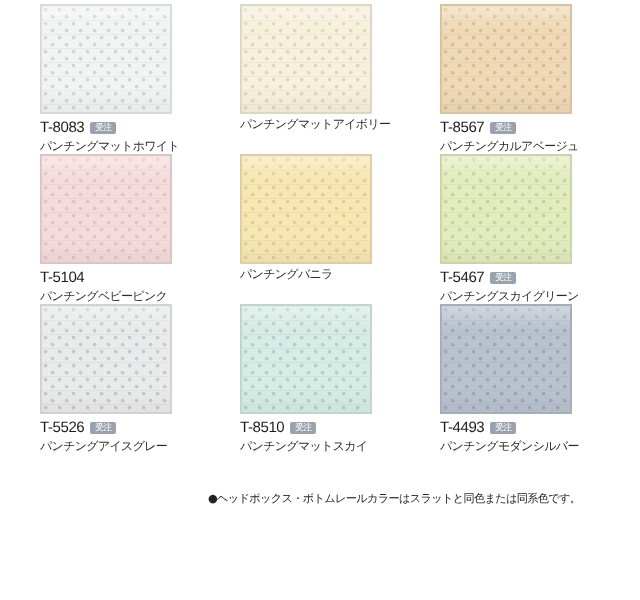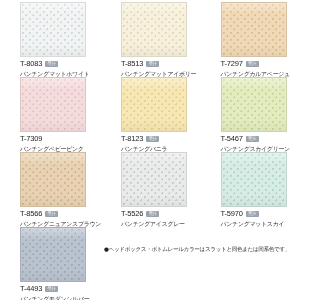--- a/index.html
+++ b/index.html
@@ -91,102 +91,80 @@
       </div>
     </div>
 
     <div class="cell">
       <div class="swatch" style="background: rgb(246, 240, 220);">
         <div class="punch" style="background-image: radial-gradient(circle at 1.8px 1.8px, rgba(196, 176, 120, 0.38) 0.85px, rgba(0, 0, 0, 0) 1.1px), radial-gradient(circle at 5.3px 5.3px, rgba(196, 176, 120, 0.38) 0.85px, rgba(0, 0, 0, 0) 1.1px);"></div>
         <div class="slats"></div>
         <div class="sheen"></div>
       </div>
       <div class="meta">
-        <div class="codeline">
-          <span class="code">T-8513</span>
-          <span class="badge" style="background: rgb(154, 163, 173);">受注</span>
-        </div>
         <div class="name">パンチングマットアイボリー</div>
       </div>
     </div>
 
     <div class="cell">
       <div class="swatch" style="background: rgb(240, 217, 182);">
         <div class="punch" style="background-image: radial-gradient(circle at 1.8px 1.8px, rgba(188, 146, 96, 0.4) 0.85px, rgba(0, 0, 0, 0) 1.1px), radial-gradient(circle at 5.3px 5.3px, rgba(188, 146, 96, 0.4) 0.85px, rgba(0, 0, 0, 0) 1.1px);"></div>
         <div class="slats"></div>
         <div class="sheen"></div>
       </div>
       <div class="meta">
         <div class="codeline">
-          <span class="code">T-7297</span>
+          <span class="code">T-8567</span>
           <span class="badge" style="background: rgb(154, 163, 173);">受注</span>
         </div>
         <div class="name">パンチングカルアベージュ</div>
       </div>
     </div>
 
     <div class="cell">
       <div class="swatch" style="background: rgb(245, 220, 220);">
         <div class="punch" style="background-image: radial-gradient(circle at 1.8px 1.8px, rgba(205, 145, 150, 0.34) 0.85px, rgba(0, 0, 0, 0) 1.1px), radial-gradient(circle at 5.3px 5.3px, rgba(205, 145, 150, 0.34) 0.85px, rgba(0, 0, 0, 0) 1.1px);"></div>
         <div class="slats"></div>
         <div class="sheen"></div>
       </div>
       <div class="meta">
         <div class="codeline">
-          <span class="code">T-7309</span>
+          <span class="code">T-5104</span>
 
         </div>
         <div class="name">パンチングベビーピンク</div>
       </div>
     </div>
 
     <div class="cell">
       <div class="swatch" style="background: rgb(247, 231, 180);">
         <div class="punch" style="background-image: radial-gradient(circle at 1.8px 1.8px, rgba(196, 165, 80, 0.36) 0.85px, rgba(0, 0, 0, 0) 1.1px), radial-gradient(circle at 5.3px 5.3px, rgba(196, 165, 80, 0.36) 0.85px, rgba(0, 0, 0, 0) 1.1px);"></div>
         <div class="slats"></div>
         <div class="sheen"></div>
       </div>
       <div class="meta">
-        <div class="codeline">
-          <span class="code">T-8123</span>
-          <span class="badge" style="background: rgb(154, 163, 173);">受注</span>
-        </div>
         <div class="name">パンチングバニラ</div>
       </div>
     </div>
 
     <div class="cell">
       <div class="swatch" style="background: rgb(226, 236, 190);">
         <div class="punch" style="background-image: radial-gradient(circle at 1.8px 1.8px, rgba(150, 178, 96, 0.38) 0.85px, rgba(0, 0, 0, 0) 1.1px), radial-gradient(circle at 5.3px 5.3px, rgba(150, 178, 96, 0.38) 0.85px, rgba(0, 0, 0, 0) 1.1px);"></div>
         <div class="slats"></div>
         <div class="sheen"></div>
       </div>
       <div class="meta">
         <div class="codeline">
           <span class="code">T-5467</span>
           <span class="badge" style="background: rgb(154, 163, 173);">受注</span>
         </div>
         <div class="name">パンチングスカイグリーン</div>
       </div>
     </div>
 
-    <div class="cell">
-      <div class="swatch" style="background: rgb(232, 210, 179);">
-        <div class="punch" style="background-image: radial-gradient(circle at 1.8px 1.8px, rgba(176, 138, 92, 0.4) 0.85px, rgba(0, 0, 0, 0) 1.1px), radial-gradient(circle at 5.3px 5.3px, rgba(176, 138, 92, 0.4) 0.85px, rgba(0, 0, 0, 0) 1.1px);"></div>
-        <div class="slats"></div>
-        <div class="sheen"></div>
-      </div>
-      <div class="meta">
-        <div class="codeline">
-          <span class="code">T-8566</span>
-          <span class="badge" style="background: rgb(154, 163, 173);">受注</span>
-        </div>
-        <div class="name">パンチングニュアンスブラウン</div>
-      </div>
-    </div>
 
     <div class="cell">
       <div class="swatch" style="background: rgb(233, 234, 234);">
         <div class="punch" style="background-image: radial-gradient(circle at 1.8px 1.8px, rgba(140, 150, 158, 0.38) 0.85px, rgba(0, 0, 0, 0) 1.1px), radial-gradient(circle at 5.3px 5.3px, rgba(140, 150, 158, 0.38) 0.85px, rgba(0, 0, 0, 0) 1.1px);"></div>
         <div class="slats"></div>
         <div class="sheen"></div>
       </div>
       <div class="meta">
         <div class="codeline">
           <span class="code">T-5526</span>
@@ -197,21 +175,21 @@
     </div>
 
     <div class="cell">
       <div class="swatch" style="background: rgb(215, 236, 229);">
         <div class="punch" style="background-image: radial-gradient(circle at 1.8px 1.8px, rgba(112, 170, 160, 0.38) 0.85px, rgba(0, 0, 0, 0) 1.1px), radial-gradient(circle at 5.3px 5.3px, rgba(112, 170, 160, 0.38) 0.85px, rgba(0, 0, 0, 0) 1.1px);"></div>
         <div class="slats"></div>
         <div class="sheen"></div>
       </div>
       <div class="meta">
         <div class="codeline">
-          <span class="code">T-5970</span>
+          <span class="code">T-8510</span>
           <span class="badge" style="background: rgb(154, 163, 173);">受注</span>
         </div>
         <div class="name">パンチングマットスカイ</div>
       </div>
     </div>
 
     <div class="cell">
       <div class="swatch" style="background: rgb(185, 194, 206);">
         <div class="punch" style="background-image: radial-gradient(circle at 1.8px 1.8px, rgba(120, 135, 155, 0.42) 0.85px, rgba(0, 0, 0, 0) 1.1px), radial-gradient(circle at 5.3px 5.3px, rgba(120, 135, 155, 0.42) 0.85px, rgba(0, 0, 0, 0) 1.1px);"></div>
         <div class="slats"></div>

